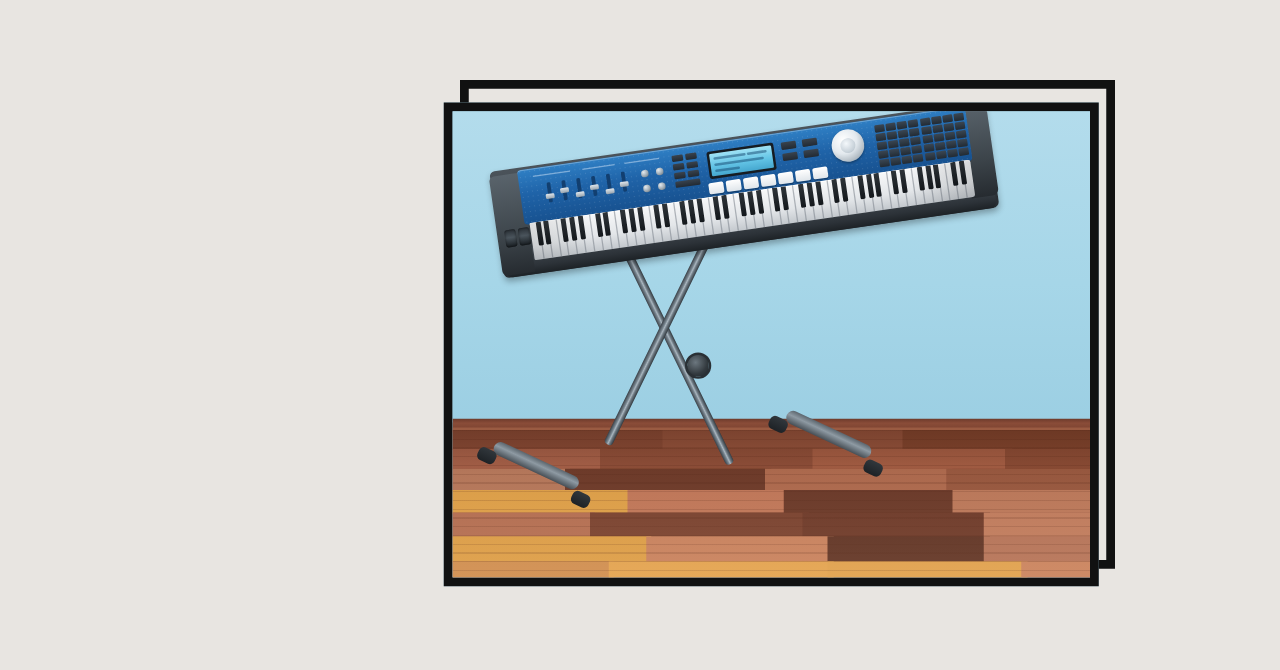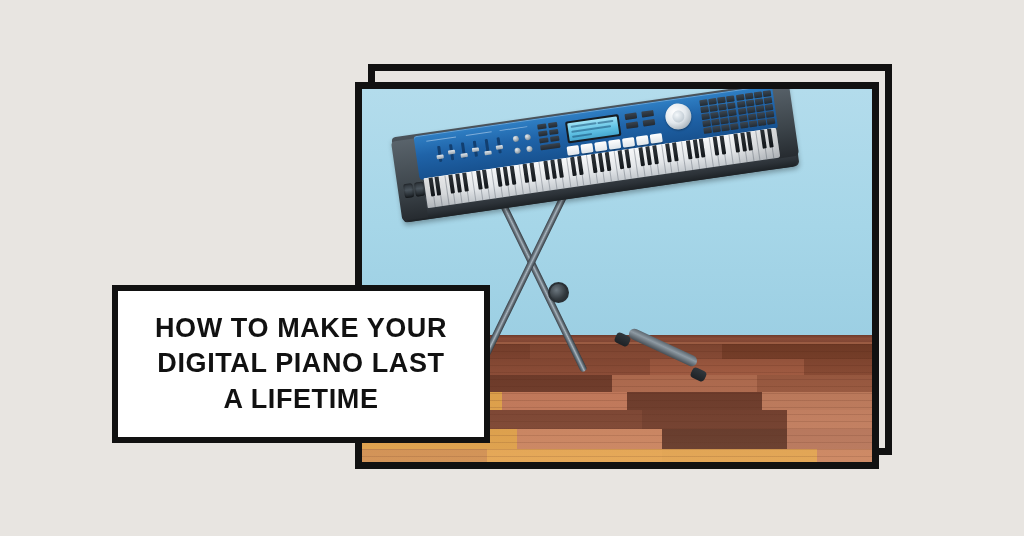--- a/index.html
+++ b/index.html
@@ -635,17 +635,14 @@
               <div class="bkey" style="left: 340.108px;"></div>
               <div class="bkey" style="left: 346.954px;"></div>
             </div>
           <div class="keys-shade"></div>
         </div>
       </div>
 
     </div>
   </div>
 
-  <div class="title-card">
-    <h1 class="title-text">How to Make Your Digital Piano Last a Lifetime</h1>
-  </div>
 
 </div>
 
 </body></html>

